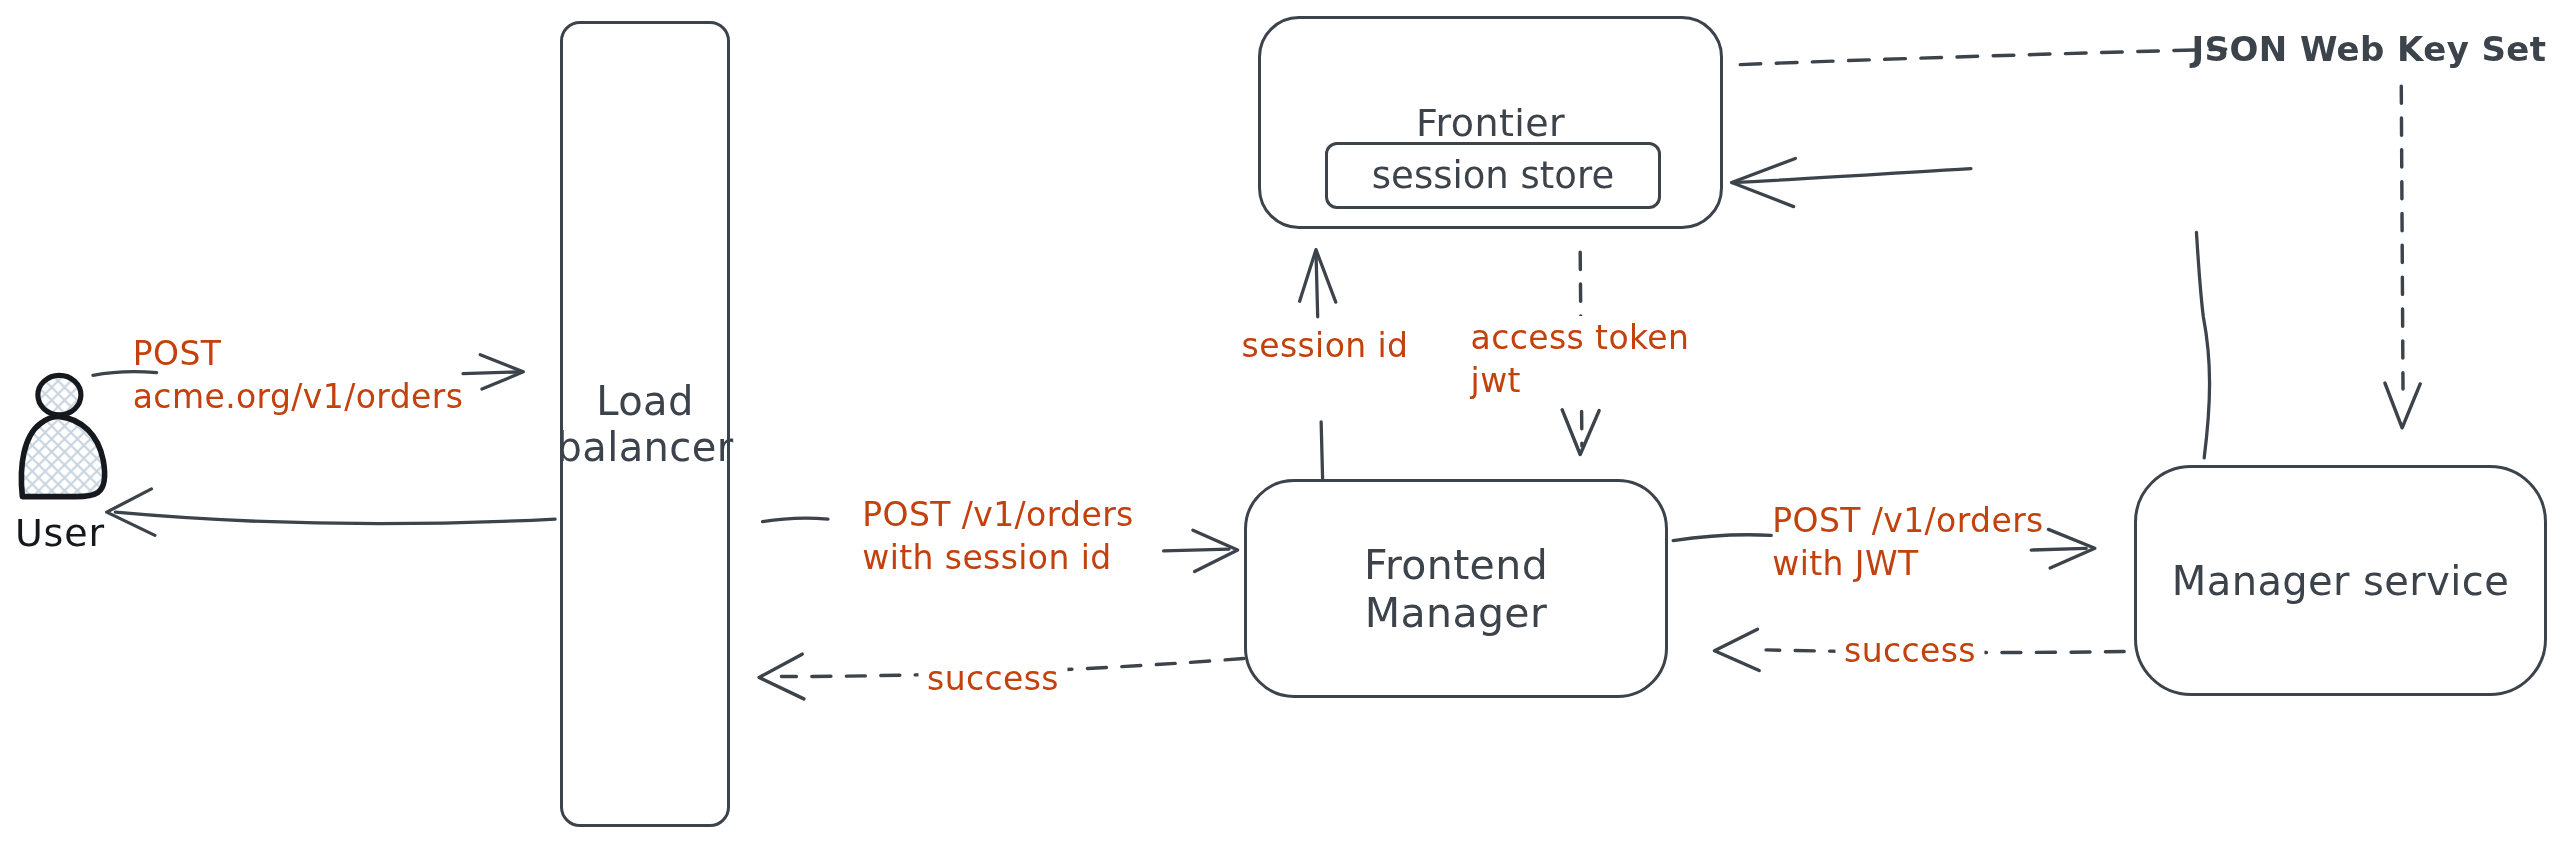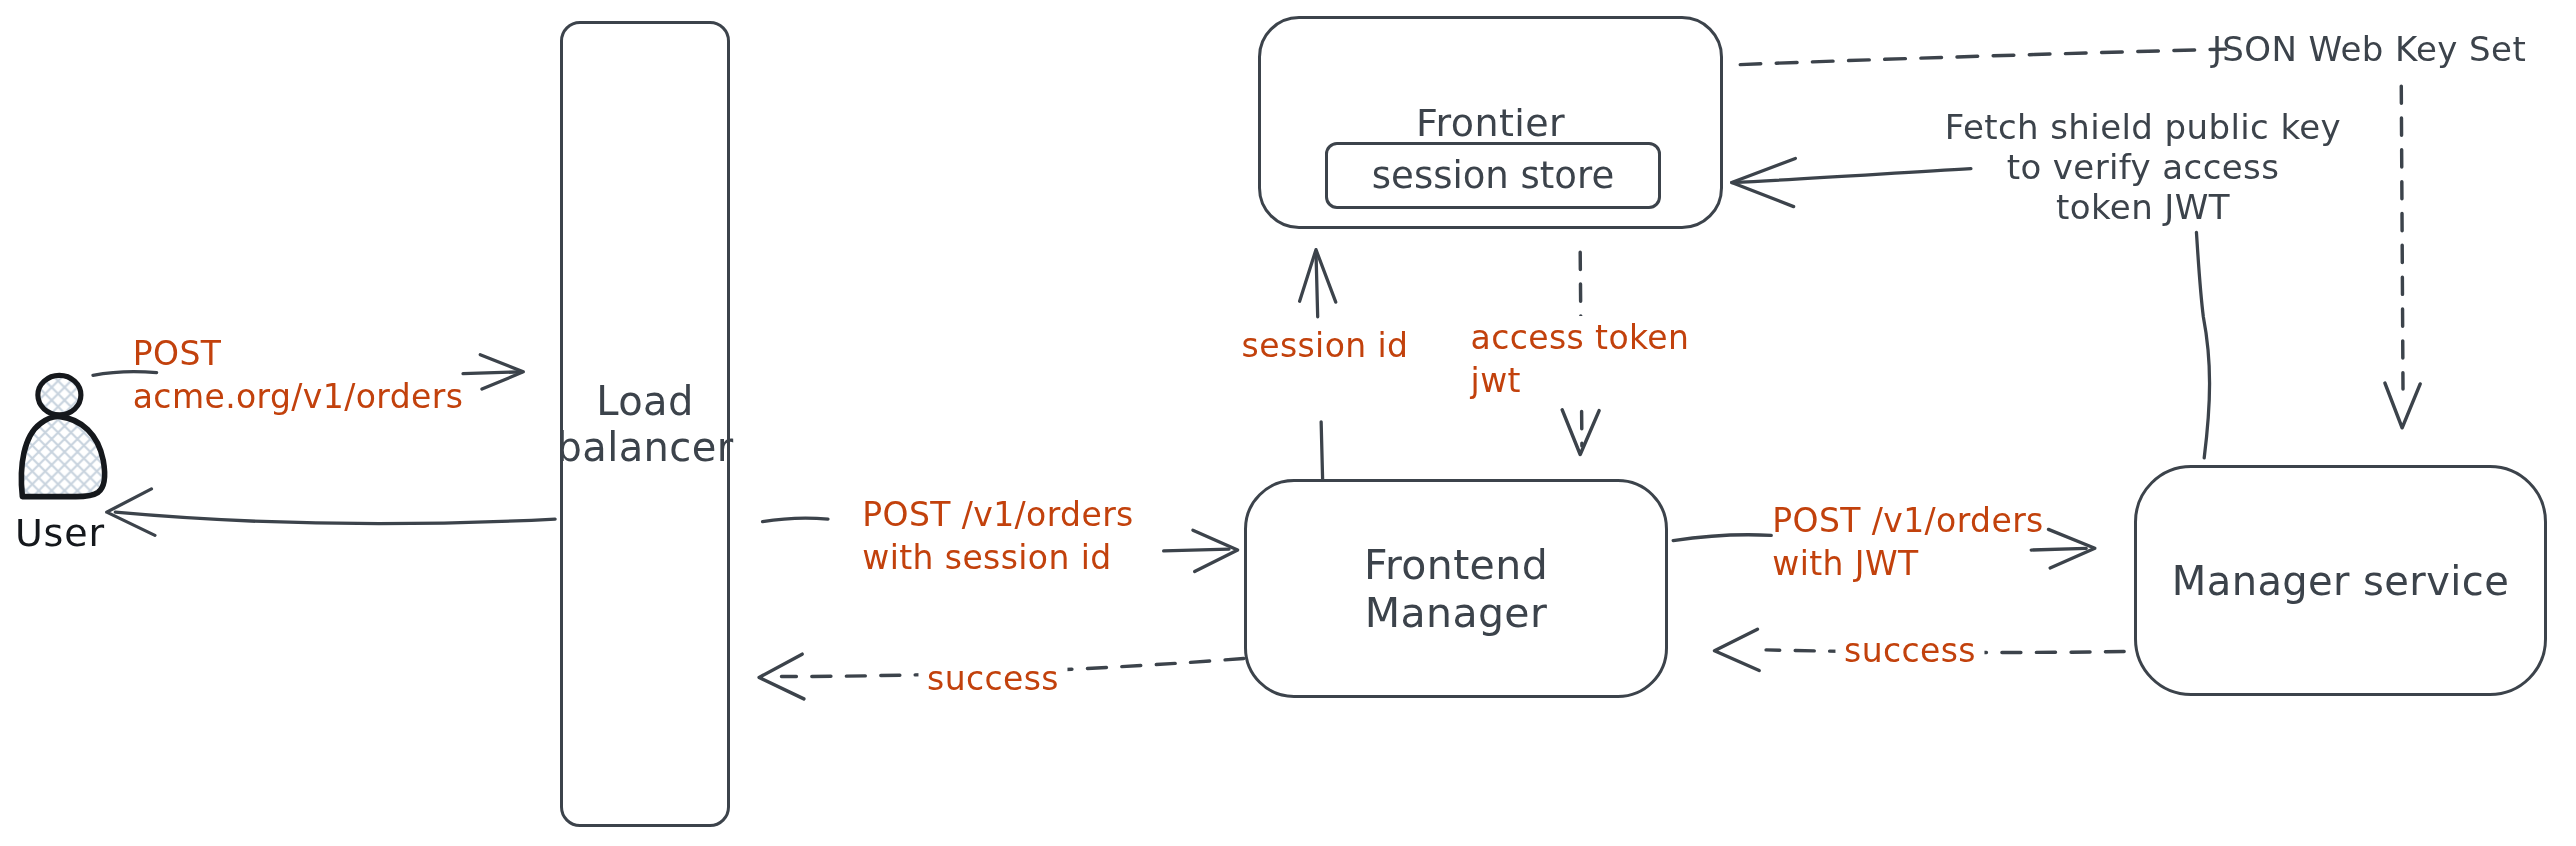--- a/index.html
+++ b/index.html
@@ -50,20 +50,21 @@
   .bg-mask { background: #ffffff; padding: 0 8.6px; }
   .annotation {
     position: absolute;
     transform: translateX(-50%);
     text-align: center;
     font-size: 34px;
     line-height: 40px;
     color: #3c434b;
     white-space: nowrap;
     letter-spacing: 0.4px;
+    font-weight: bold;
   }
   .actor-label {
     position: absolute;
     transform: translateX(-50%);
     font-size: 38px;
     color: #15181c;
     letter-spacing: 0.9px;
   }
   .store-box {
     position: absolute;
@@ -207,20 +208,15 @@
     <div>POST /v1/orders</div>
     <div>with JWT</div>
   </div>
 
   <div class="edge-label" style="left:1910px; top:629px;">
     <span class="bg-mask">success</span>
   </div>
 
   <div class="annotation" style="left:2369px; top:29px;">JSON Web Key Set</div>
 
-  <div class="annotation" style="left:2143px; top:107px;">
-    <div>Fetch shield public key</div>
-    <div>to verify access</div>
-    <div>token JWT</div>
-  </div>
 
 </div>
 
 
 </body></html>

